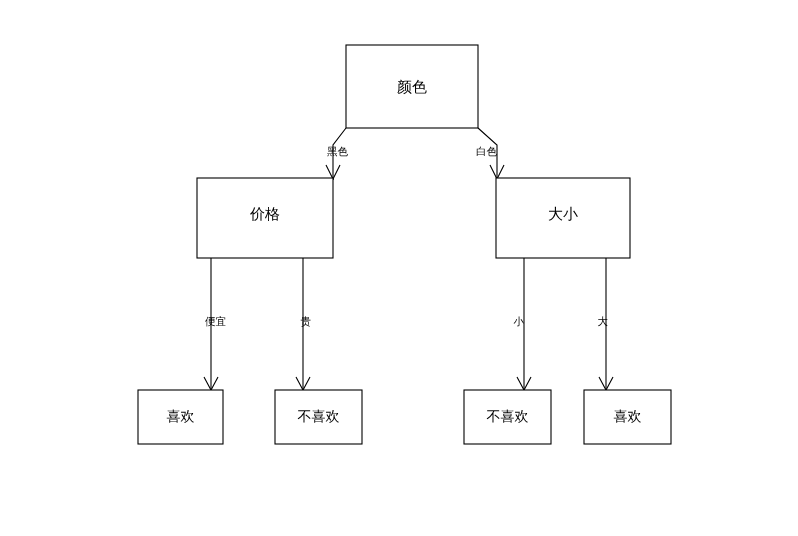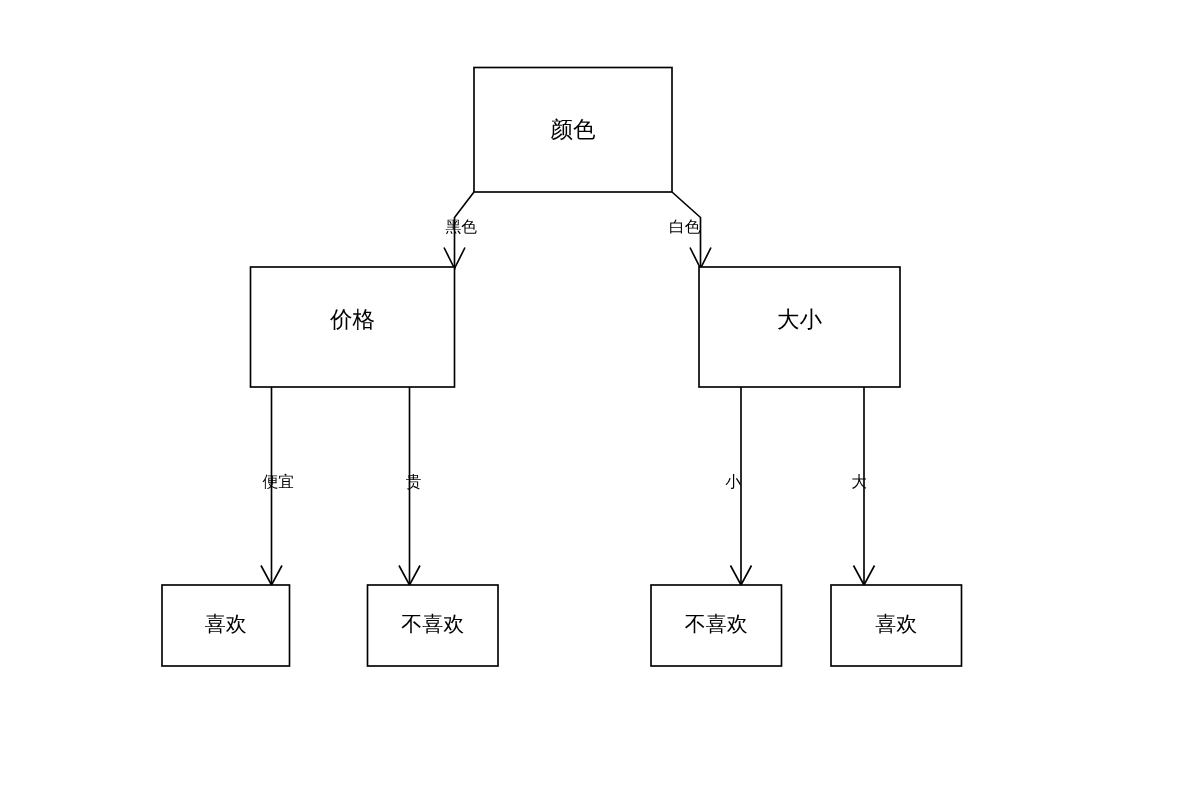--- a/index.html
+++ b/index.html
@@ -11,20 +11,21 @@
     width: 798px;
     height: 536px;
     overflow: hidden;
     font-family: "DejaVu Sans", sans-serif;
   }
   #diagram-canvas {
     position: relative;
     width: 650px;
     height: 536px;
     background: #ffffff;
+    margin-left: 30px;
   }
   svg.tree-svg {
     position: absolute;
     left: 0;
     top: 0;
     width: 798px;
     height: 536px;
     display: block;
   }
   .node-box {

